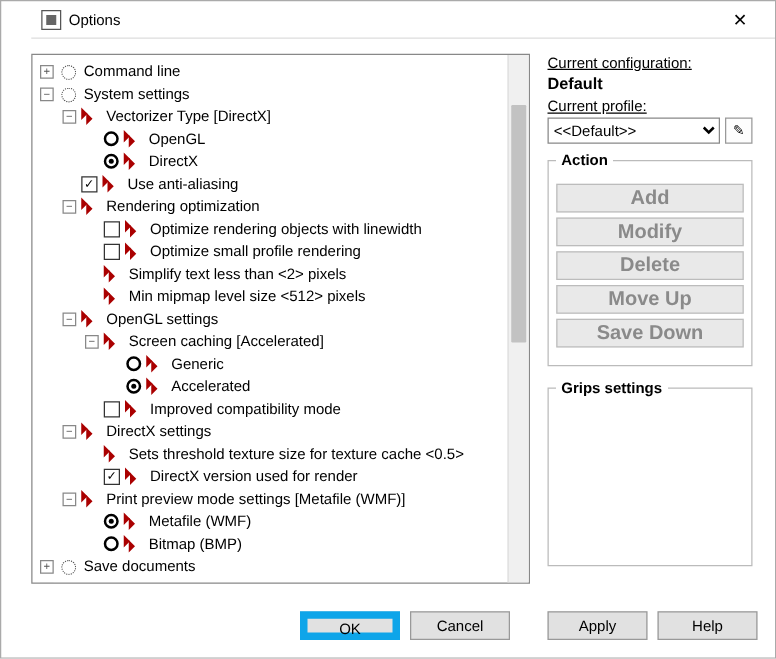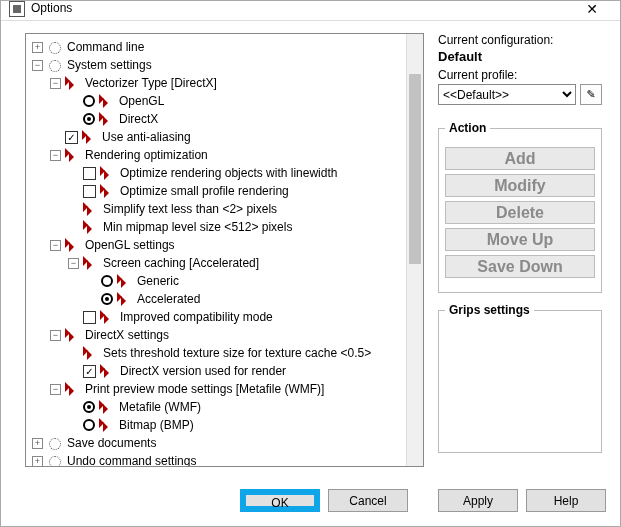--- a/index.html
+++ b/index.html
@@ -12,25 +12,26 @@
   }
   .window {
     width: 621px;
     height: 527px;
     border: 1px solid #aaa;
     display: flex;
     flex-direction: column;
     background: #fff;
   }
   .titlebar {
-    height: 20px;
+    height: 30px;
     display: flex;
-    align-items: flex-start;
+    align-items: center;
     padding: 0 8px;
     border-bottom: 1px solid #ddd;
+    margin-left: 24px;
   }
   .titlebar .app-icon {
     width: 16px; height: 16px;
     border: 1px solid #555;
     margin-right: 6px;
     position: relative;
     background: #fff;
   }
   .titlebar .app-icon::after {
     content:"";
@@ -78,23 +79,23 @@
     top:40px; height:190px;
     background:#c2c2c2;
     border-radius:1px;
   }
   .right-pane {
     width: 180px;
     padding: 0 6px 0 10px;
     display: flex;
     flex-direction: column;
   }
-  .right-pane .lbl { margin-bottom:2px; }
+  .right-pane .lbl { margin-bottom:2px;text-decoration:underline; }
   .right-pane .bold { font-weight:bold; font-size:13px; margin-bottom:4px; }
-  .profile-row { display:flex; align-items:center; gap:4px; margin-bottom:16px; }
+  .profile-row { display:flex; align-items:center; gap:4px; margin-bottom:6px; }
   .profile-row select {
     flex:1;
     font-size:12px;
     height:21px;
     border:1px solid #888;
     background:#fff;
   }
   .profile-row .edit-btn {
     width:22px; height:21px;
     border:1px solid #999;

